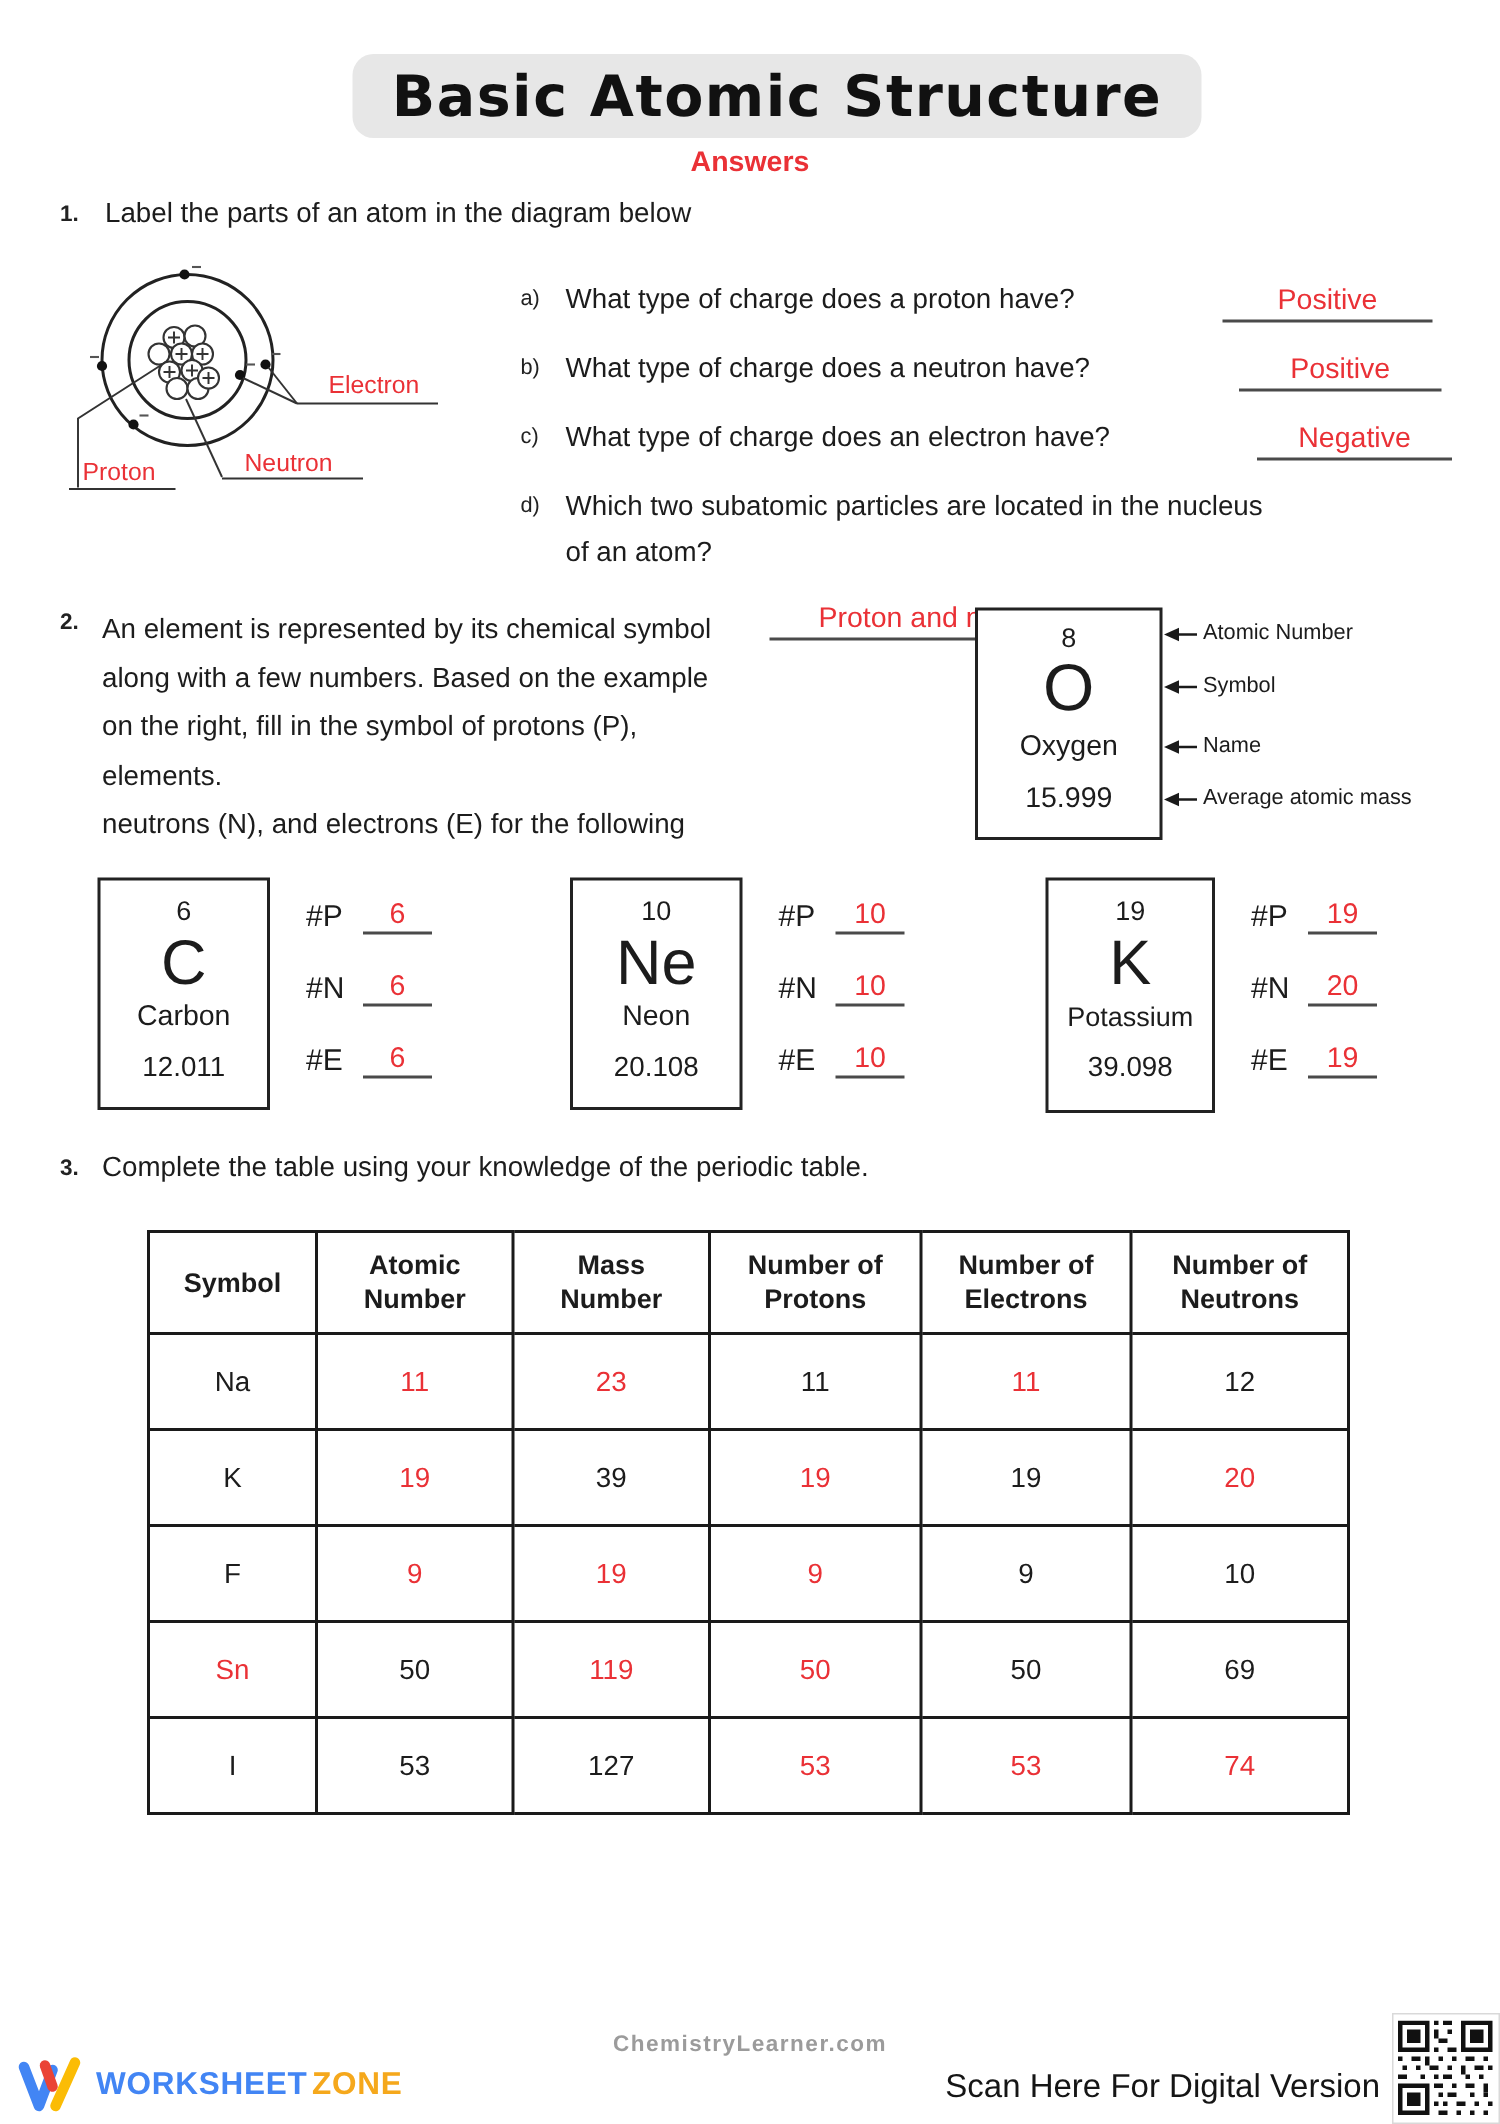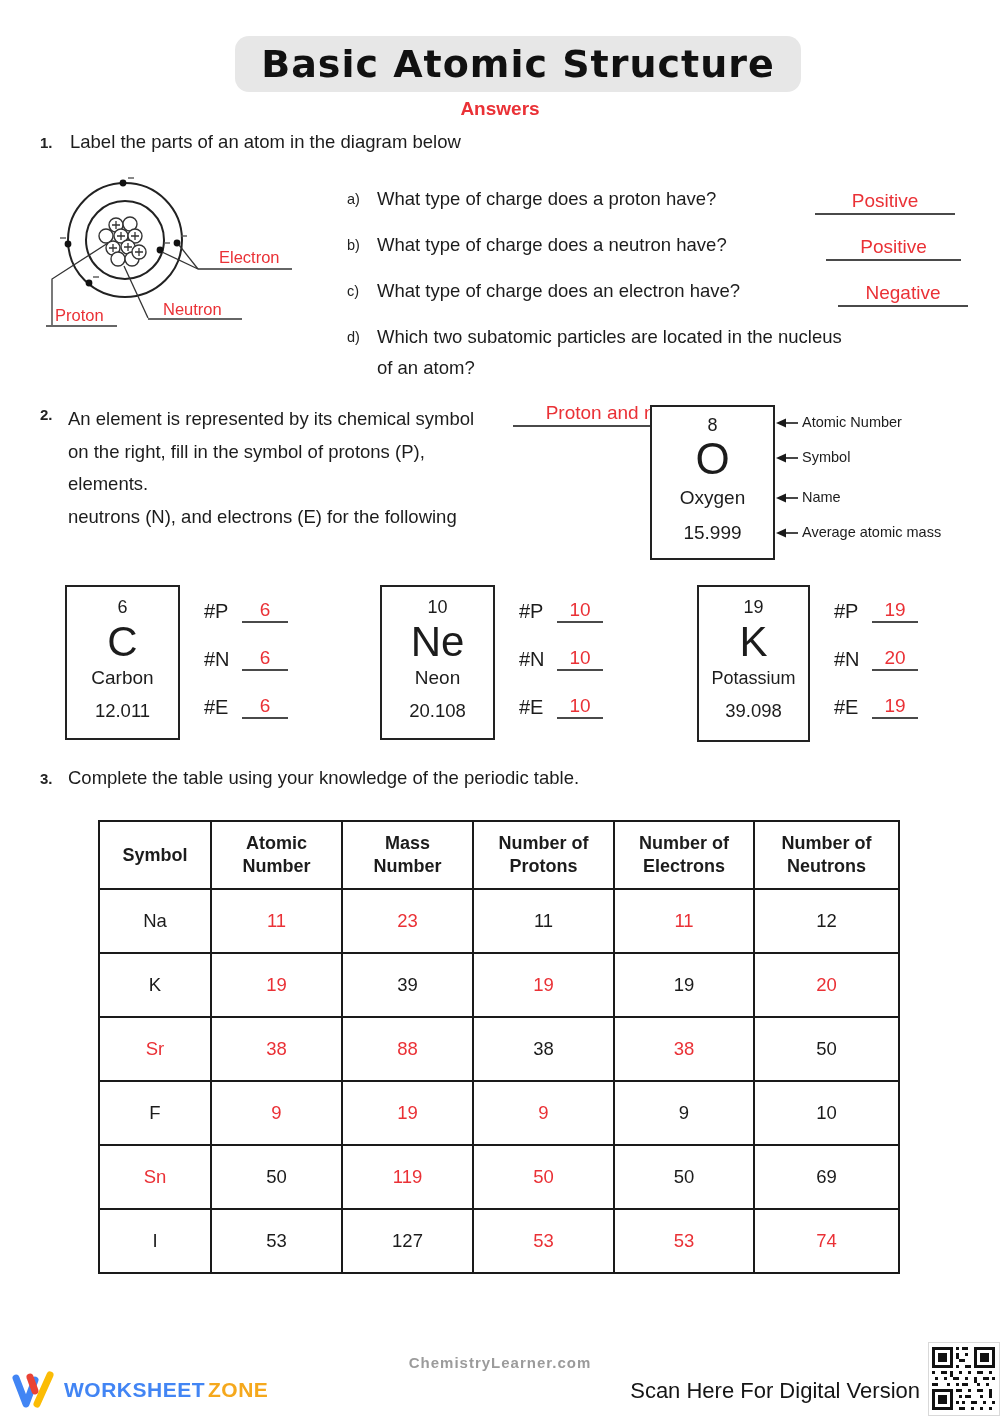--- a/index.html
+++ b/index.html
@@ -162,20 +162,21 @@
 <div>
   <span class="q-letter abs" style="left:347px;top:329px;">d)</span>
   <span class="q-text abs" style="left:377px;top:326px;">Which two subatomic particles are located in the nucleus</span>
   <span class="q-text abs" style="left:377px;top:357px;">of an atom?</span>
   <span class="answer-blank abs" style="left:513px;top:357px;width:228px;margin-top:44px;"><span class="ans-red">Proton and neutron</span></span>
 </div>
 
 <span class="q-num abs" style="left:40px;top:406px;">2.</span>
 <div class="abs" style="left:68px;top:403px;">
   <div class="q-prompt" style="line-height:32.6px;">An element is represented by its chemical symbol</div>
+  <div class="q-prompt" style="line-height:32.6px;">along with a few numbers. Based on the example</div>
   <div class="q-prompt" style="line-height:32.6px;">on the right, fill in the symbol of protons (P),</div>
   <div class="q-prompt" style="line-height:32.6px;">elements.</div>
   <div class="q-prompt" style="line-height:32.6px;">neutrons (N), and electrons (E) for the following</div>
 </div>
 
 <div class="abs" style="left:650px;top:405px;width:350px;height:158px;">
   <div class="elem-box" style="width:125px;height:155px;">
     <div class="elem-num" style="margin-top:6px;">8</div>
     <div class="elem-sym" style="font-size:44px;line-height:44px;">O</div>
     <div class="elem-name" style="margin-top:6px;">Oxygen</div>
@@ -306,28 +307,20 @@
       <td class="red">11</td>
       <td>12</td>
     </tr>
     <tr>
       <td>K</td>
       <td class="red">19</td>
       <td>39</td>
       <td class="red">19</td>
       <td>19</td>
       <td class="red">20</td>
-    </tr>
-    <tr>
-      <td class="red">Sr</td>
-      <td class="red">38</td>
-      <td class="red">88</td>
-      <td>38</td>
-      <td class="red">38</td>
-      <td>50</td>
     </tr>
     <tr>
       <td>F</td>
       <td class="red">9</td>
       <td class="red">19</td>
       <td class="red">9</td>
       <td>9</td>
       <td>10</td>
     </tr>
     <tr>

